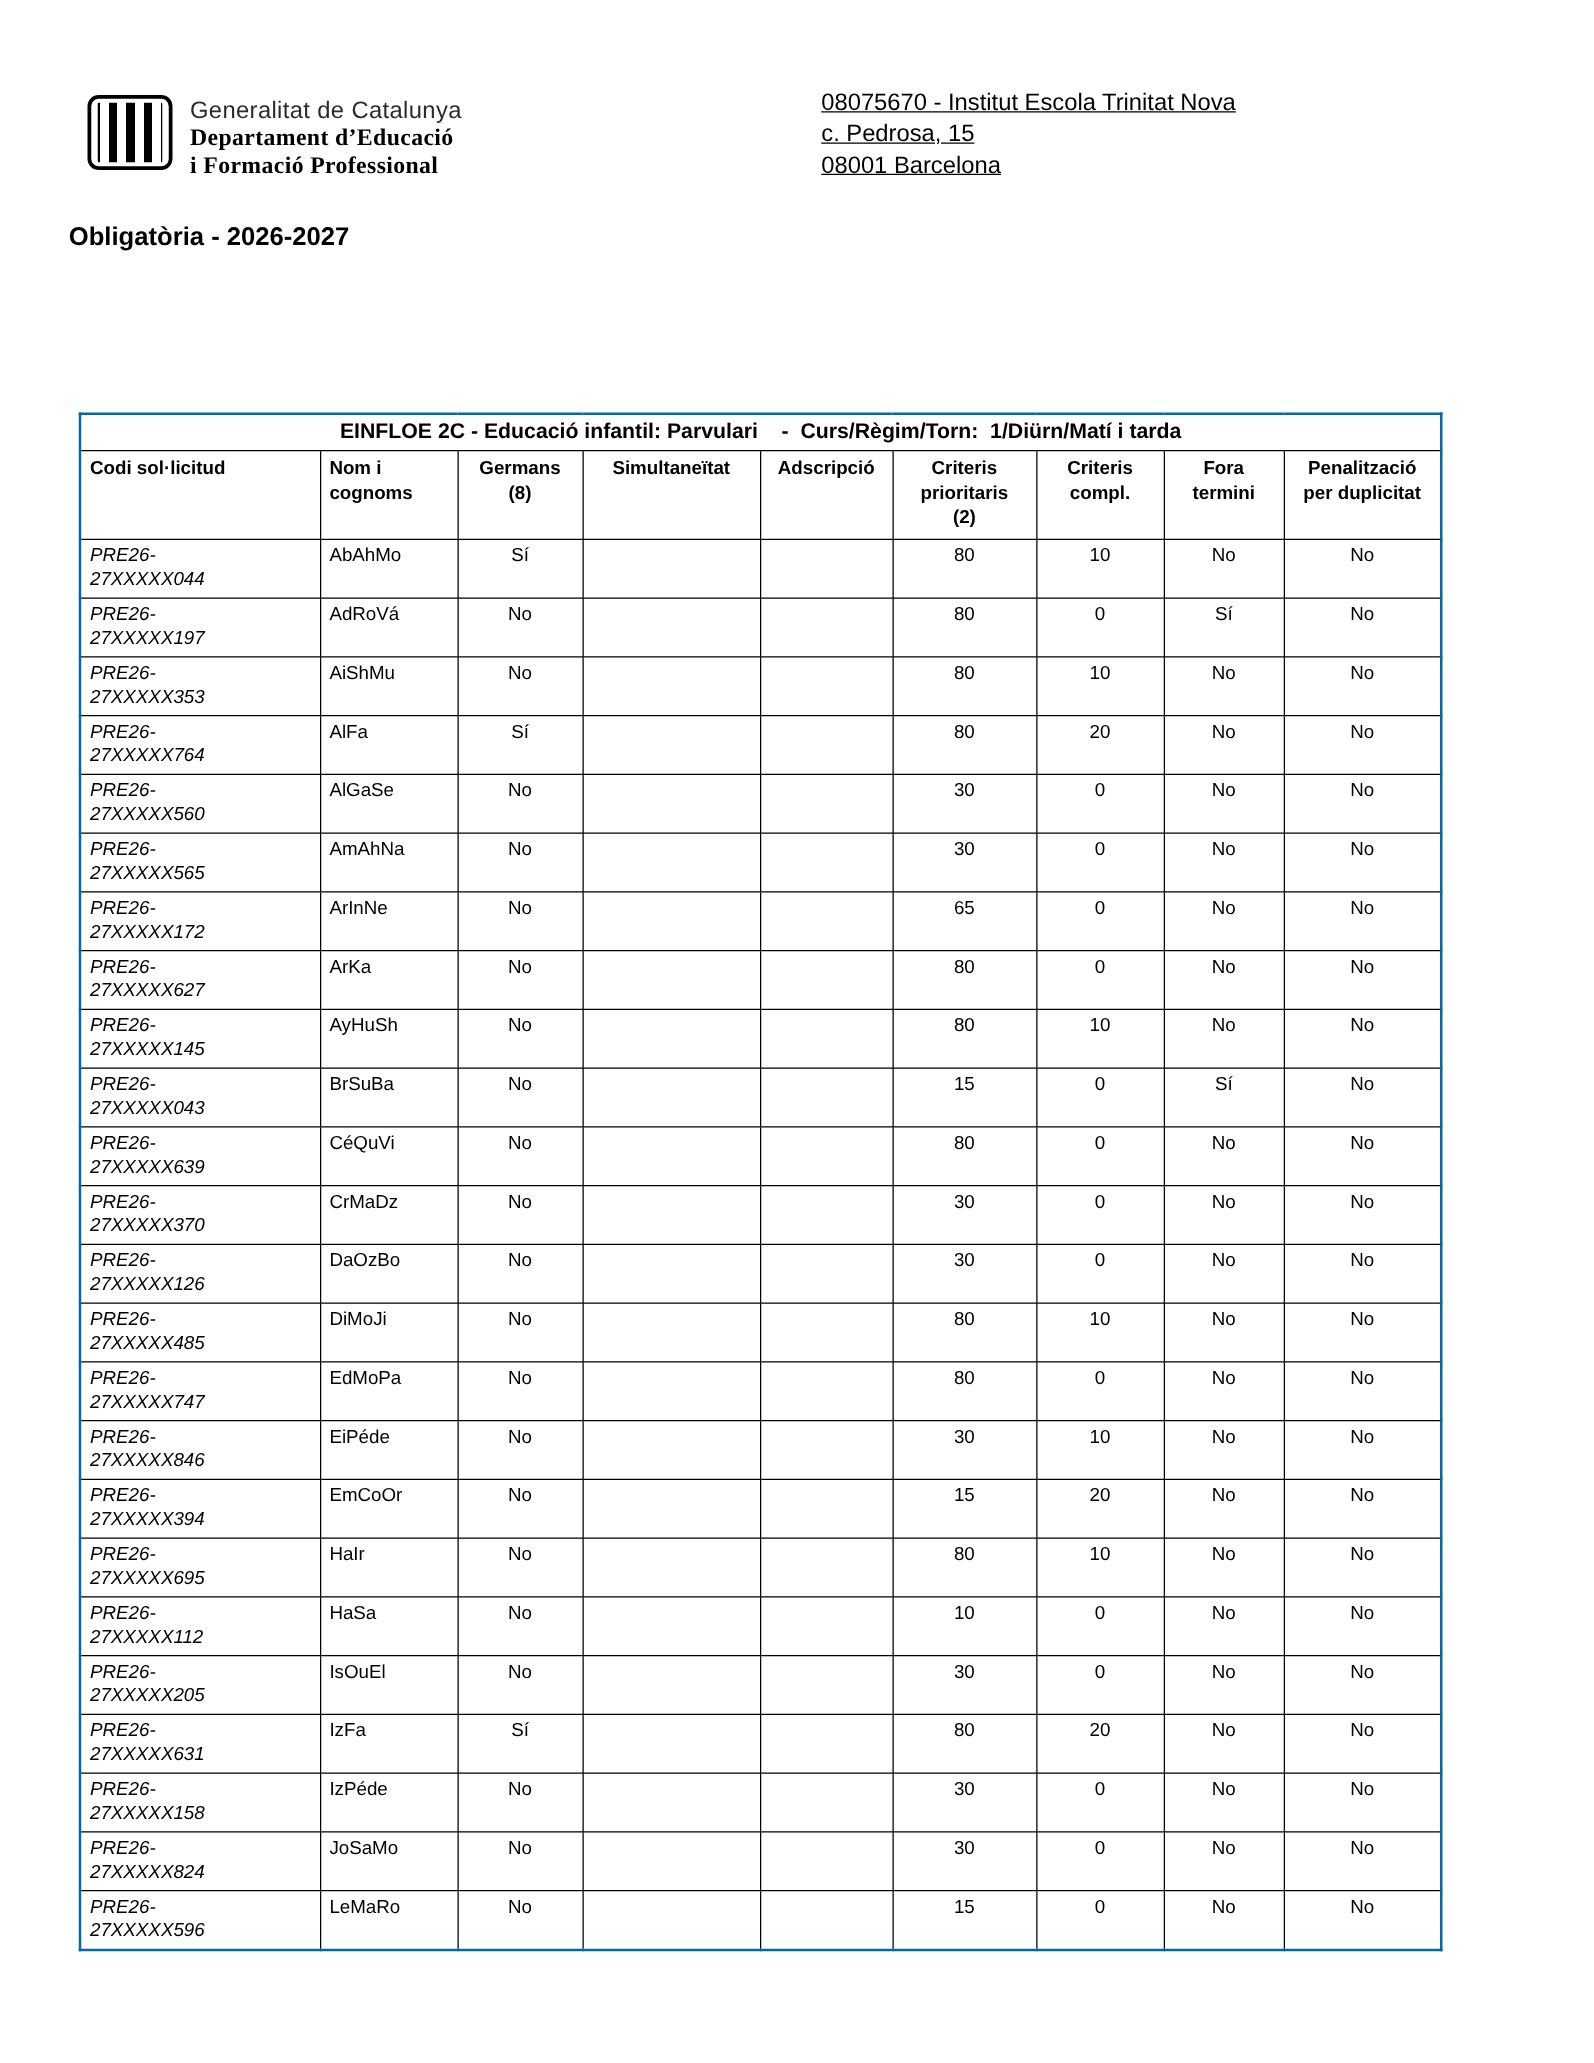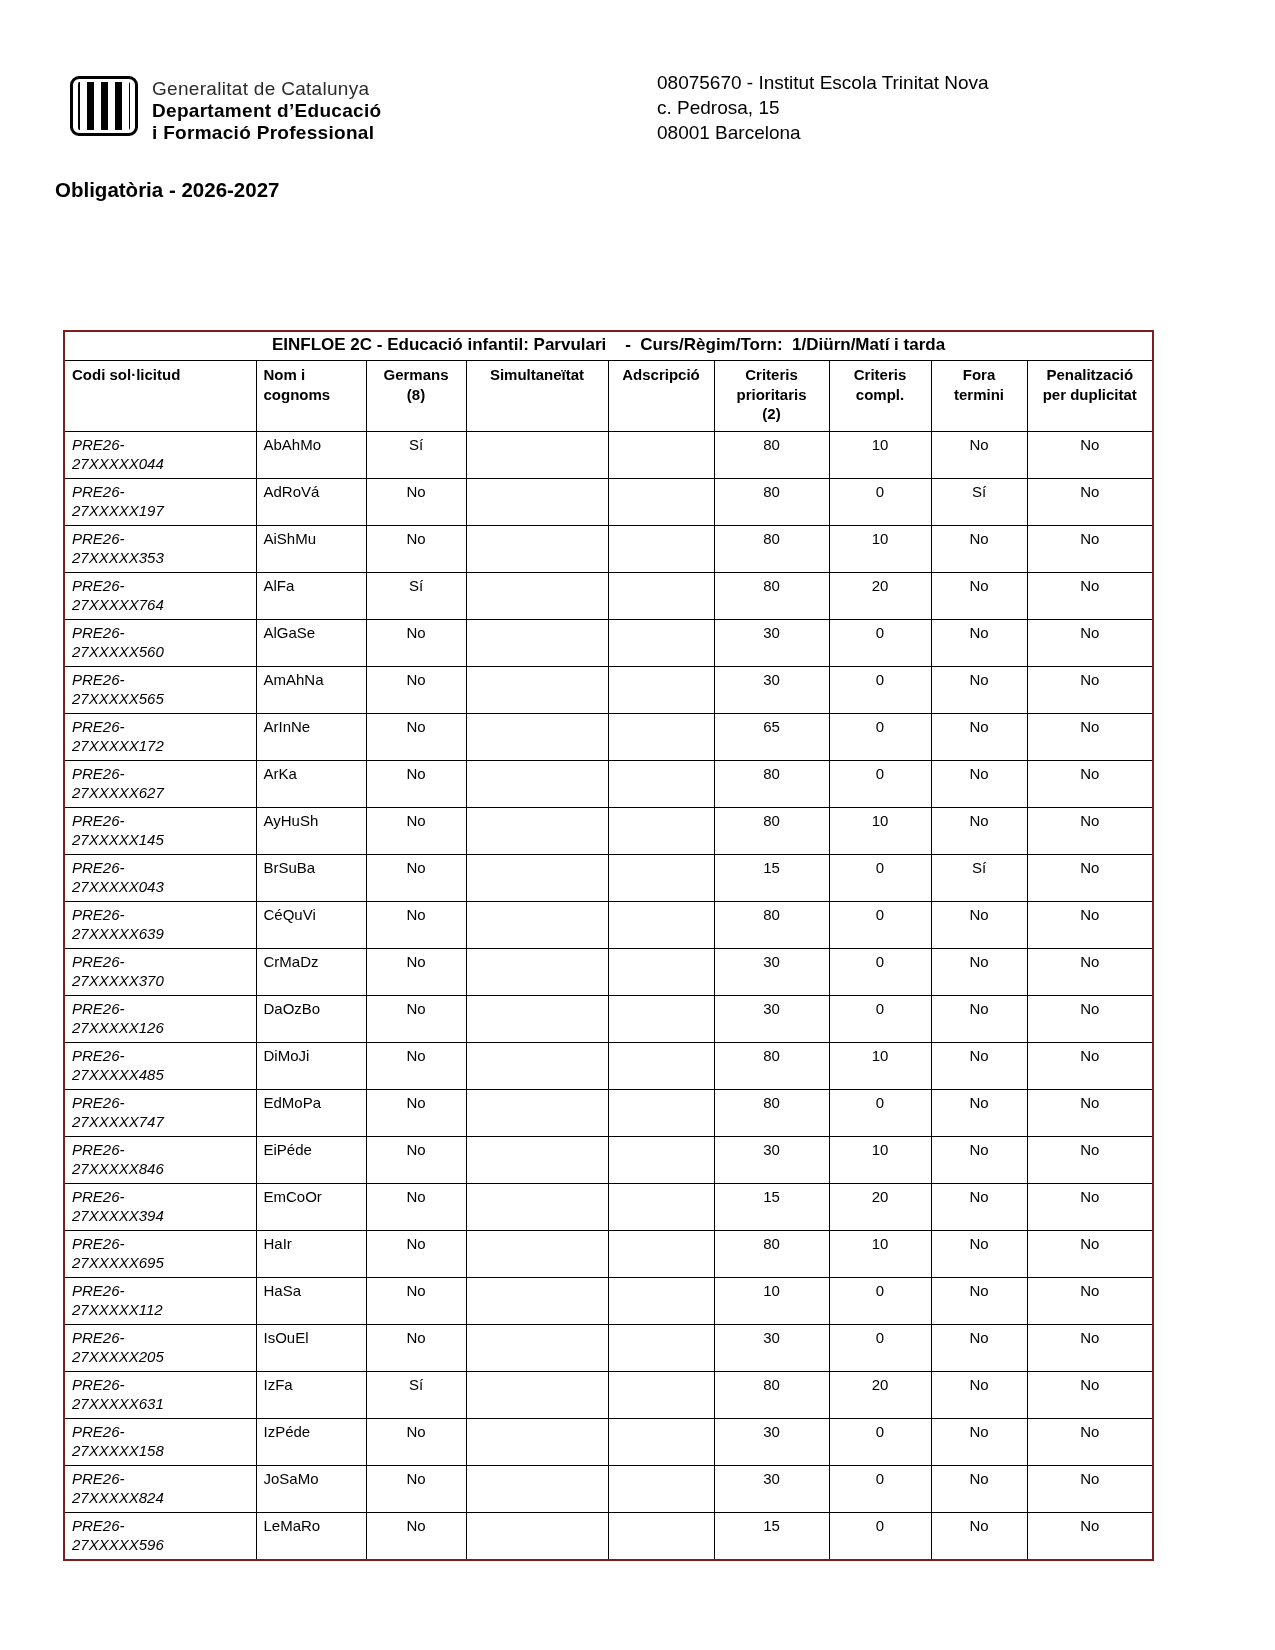--- a/index.html
+++ b/index.html
@@ -19,34 +19,34 @@
     width:68px; height:60px;
     border:3px solid #000;
     border-radius:9px;
     padding:3px 5px;
     background:repeating-linear-gradient(90deg, #000 0 7px, #fff 7px 14px);
     background-clip:content-box;
     flex:0 0 auto;
   }
   .brand-text { padding-top:2px; }
   .brand-org { font-size:19px; color:#2b2b2b; letter-spacing:0.3px; }
-  .brand-dept { font-size:19px; font-weight:bold; letter-spacing:0.3px; line-height:1.15; }
-
-  .school-info { position:absolute; left:657px; top:70px; font-size:19px; line-height:1.32; }
+  .brand-dept { font-size:19px; font-weight:bold; letter-spacing:0.3px; line-height:1.15;font-family:Liberation Serif, serif; }
+
+  .school-info { position:absolute; left:657px; top:70px; font-size:19px; line-height:1.32;text-decoration:underline; }
 
   
   .title-block { position:absolute; left:55px; top:176px; width:1060px; }
   .title-line { font-size:20.5px; font-weight:bold; line-height:1.4; white-space:pre-line; }
 
   
   .list-table {
     position:absolute; left:63px; top:330px;
     width:1089px;
     border-collapse:collapse;
-    border:2px solid #7f1d1d;
+    border:2px solid #0369a1;
     table-layout:fixed;
     font-size:15px;
   }
   .list-table th, .list-table td {
     border:1px solid #000;
     vertical-align:top;
   }
   .caption {
     font-size:17px;
     font-weight:bold;

